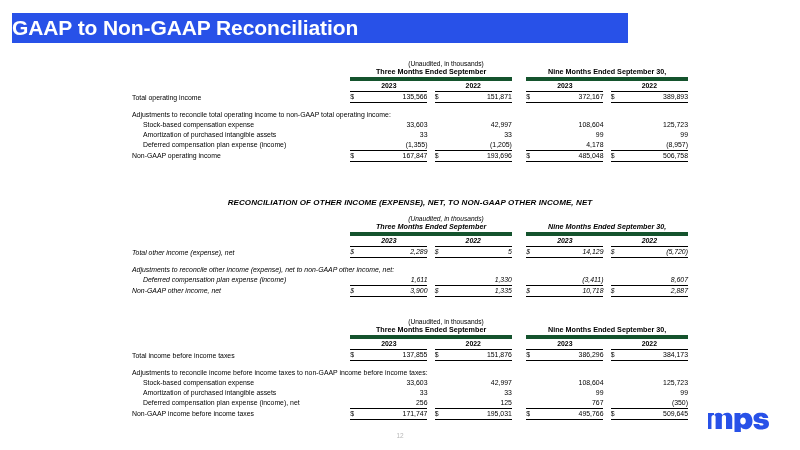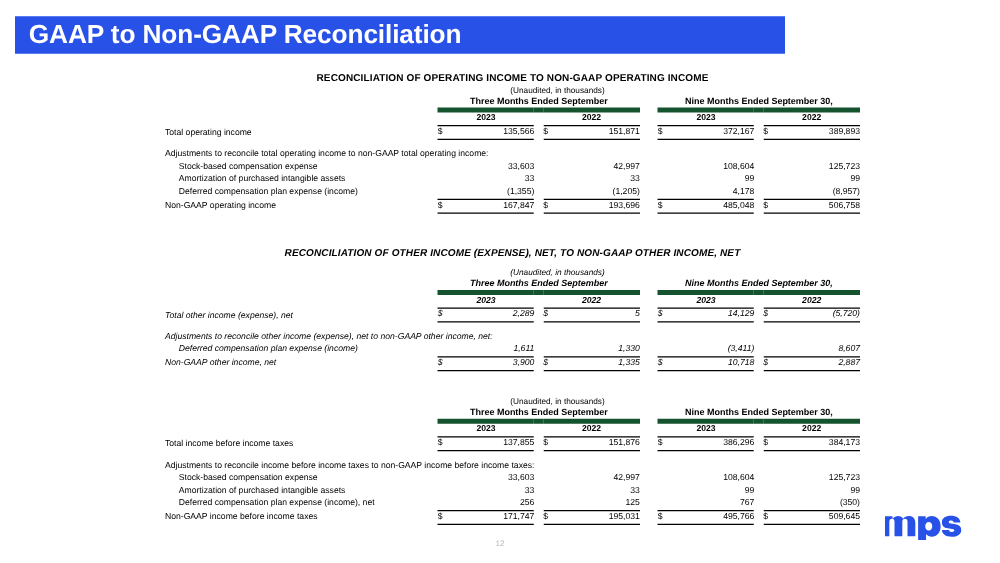--- a/index.html
+++ b/index.html
@@ -17,21 +17,20 @@
     left: 12px; top: 13px;
     width: 616px; height: 30px;
     background: #2851e8;
     display: flex; align-items: center;
   }
   .title-bar .title-text {
     color: #ffffff;
     font-size: 21px;
     font-weight: bold;
     letter-spacing: -0.1px;
-    padding-left: 11px;
     white-space: nowrap;
     text-align: right;
   }
 
   
   .section { position: absolute; left: 132px; width: 556px; }
   .sec-title {
     text-align: center;
     font-size: 8px;
     font-weight: bold;
@@ -107,21 +106,20 @@
 </head>
 <body>
 
 <div id="slide">
 
   <div class="title-bar">
     <span class="title-text">GAAP to Non-GAAP Reconciliation</span>
   </div>
 
   <div class="section" id="sec0" style="top:58px;">
-    <div class="sec-title">RECONCILIATION OF OPERATING INCOME TO NON-GAAP OPERATING INCOME</div>
     <div class="sec-sub">(Unaudited, in thousands)</div>
     <table class="fin">
       <colgroup>
         <col class="c-label">
           <col class="c-sym">
           <col class="c-num">
           <col class="c-gap">
         <col class="c-sym">
           <col class="c-num">
           <col class="c-gapbig">

